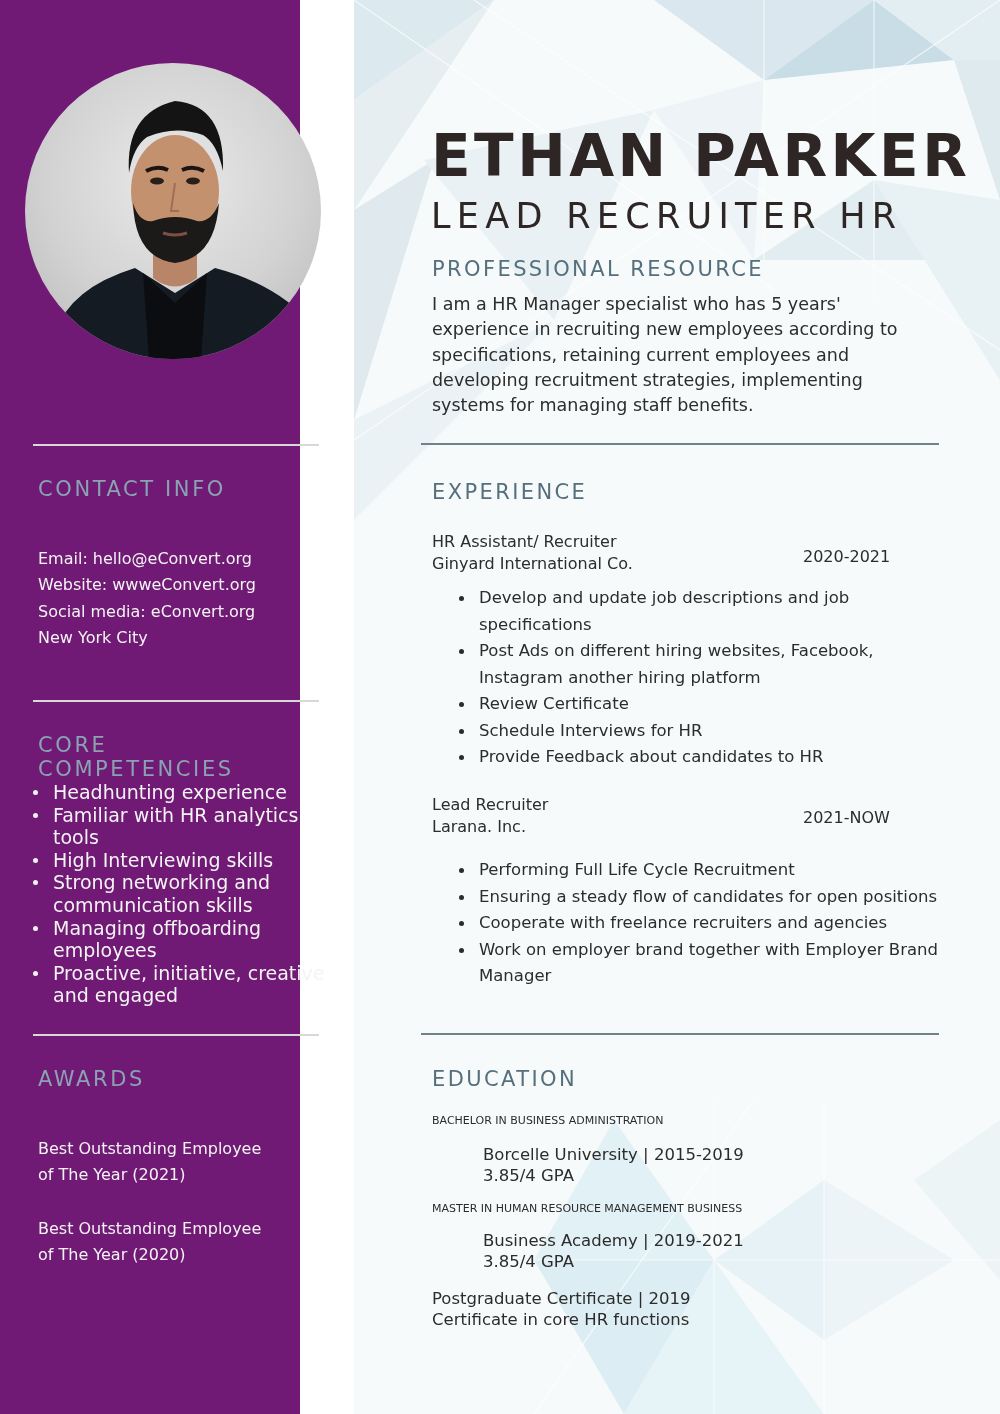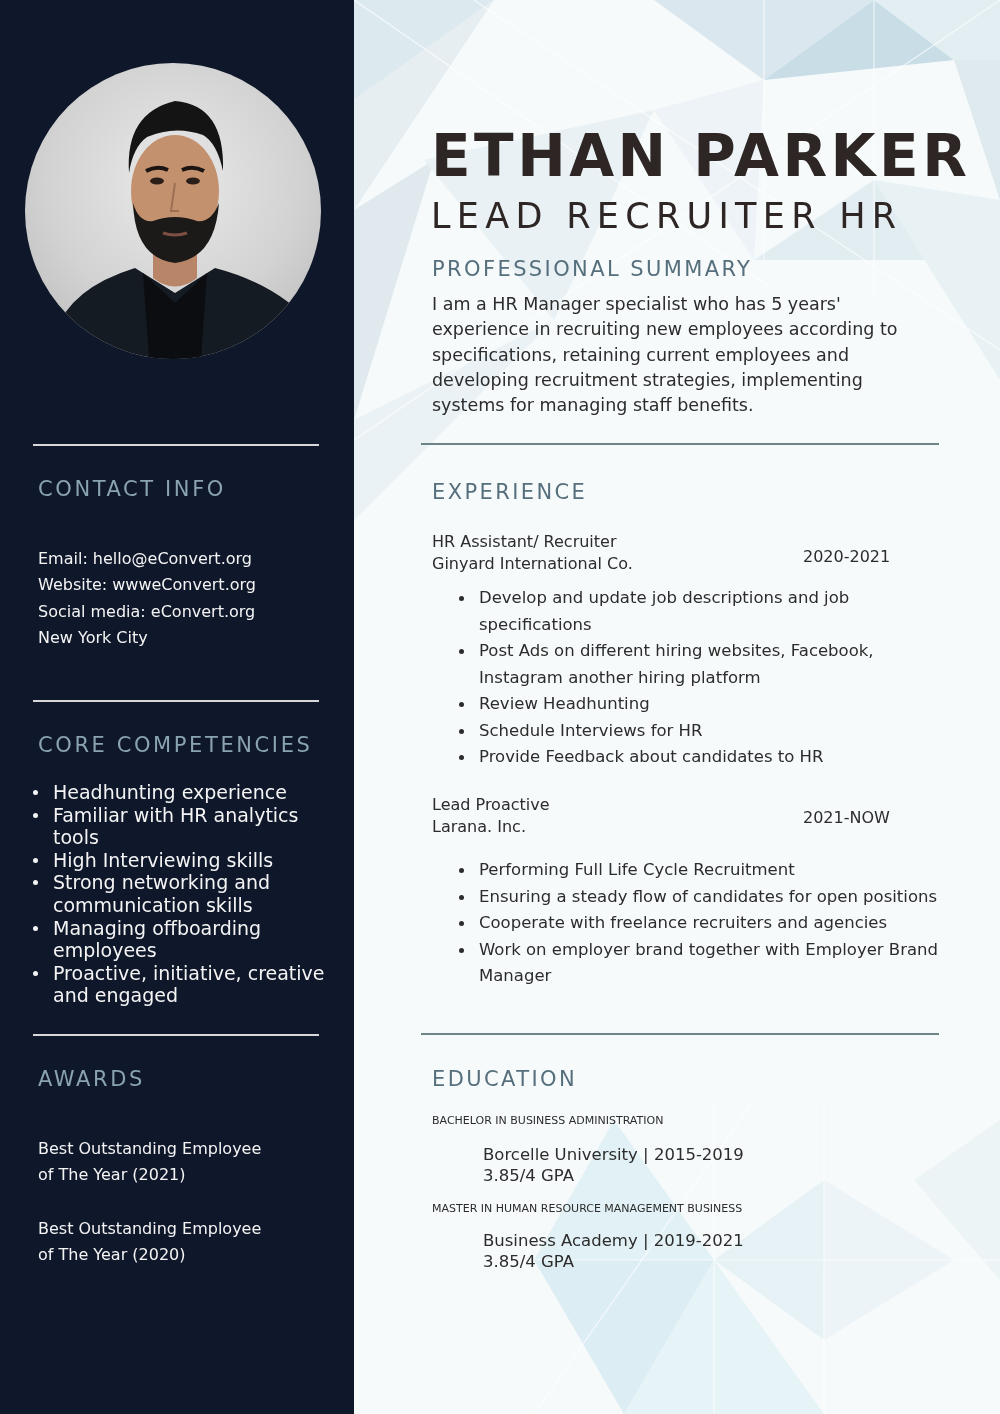--- a/index.html
+++ b/index.html
@@ -1,21 +1,21 @@
 <!DOCTYPE html>
 <html><head>
 <meta charset="utf-8">
 <style>
   * { box-sizing: border-box; margin: 0; padding: 0; }
   html, body { width: 1000px; height: 1414px; overflow: hidden; }
   body { font-family: "DejaVu Sans", sans-serif; position: relative; background: #ffffff; }
 
   .sidebar {
-    position: absolute; left: 0; top: 0; width: 354px; height: 1414px;
-    background: #0f172a; color: #f2f2f2;
+    position: absolute; left: 0; top: 0; width: 300px; height: 1414px;
+    background: #701a75; color: #f2f2f2;
   }
   .main {
     position: absolute; left: 354px; top: 0; width: 646px; height: 1414px;
     overflow: hidden; background: #7dd3fc;
   }
   .bg-svg { position: absolute; left: 0; top: 0; width: 646px; height: 1414px; }
 
   
   .photo {
     position: absolute; left: 25px; top: 63px; width: 296px; height: 296px;
@@ -149,48 +149,48 @@
       <line x1="180" y1="1414" x2="400" y2="1100"></line>
       <line x1="360" y1="1100" x2="360" y2="1414"></line>
       <line x1="470" y1="1100" x2="470" y2="1414"></line>
       <line x1="180" y1="1260" x2="646" y2="1260"></line>
     </g>
   </svg>
 
   <div class="name">ETHAN PARKER</div>
   <div class="role">LEAD RECRUITER HR</div>
 
-  <div class="main-heading" style="top:257px;">PROFESSIONAL SUMMARY</div>
+  <div class="main-heading" style="top:257px;">PROFESSIONAL RESOURCE</div>
   <div class="summary">
     <div>I am a HR Manager specialist who has 5 years'</div>
     <div>experience in recruiting new employees according to</div>
     <div>specifications, retaining current employees and</div>
     <div>developing recruitment strategies, implementing</div>
     <div>systems for managing staff benefits.</div>
   </div>
 
   <div class="main-rule" style="top:443px;"></div>
 
   <div class="main-heading" style="top:480px;">EXPERIENCE</div>
 
   <div class="job-title" style="top:531px;">
     <div>HR Assistant/ Recruiter</div>
     <div>Ginyard International Co.</div>
   </div>
   <div class="job-date" style="top:547px;">2020-2021</div>
   <ul class="bullets" style="top:585px;">
     <li style="width:420px;">Develop and update job descriptions and job specifications</li>
     <li style="width:430px;">Post Ads on different hiring websites, Facebook, Instagram another hiring platform</li>
-    <li>Review Headhunting</li>
+    <li>Review Certificate</li>
     <li>Schedule Interviews for HR</li>
     <li>Provide Feedback about candidates to HR</li>
   </ul>
 
   <div class="job-title" style="top:794px;">
-    <div>Lead Proactive</div>
+    <div>Lead Recruiter</div>
     <div>Larana. Inc.</div>
   </div>
   <div class="job-date" style="top:808px;">2021-NOW</div>
   <ul class="bullets" style="top:857px;">
     <li>Performing Full Life Cycle Recruitment</li>
     <li style="width:530px;">Ensuring a steady flow of candidates for open positions</li>
     <li>Cooperate with freelance recruiters and agencies</li>
     <li style="width:500px;">Work on employer brand together with Employer Brand Manager</li>
   </ul>
 
@@ -203,13 +203,17 @@
     <div>Borcelle University | 2015-2019</div>
     <div>3.85/4 GPA</div>
   </div>
 
   <div class="edu-degree" style="top:1202px;">MASTER IN HUMAN RESOURCE MANAGEMENT BUSINESS</div>
   <div class="edu-detail" style="top:1230px;">
     <div>Business Academy | 2019-2021</div>
     <div>3.85/4 GPA</div>
   </div>
 
+  <div class="edu-cert" style="top:1288px;">
+    <div>Postgraduate Certificate | 2019</div>
+    <div>Certificate in core HR functions</div>
+  </div>
 </div>
 
 </body></html>

